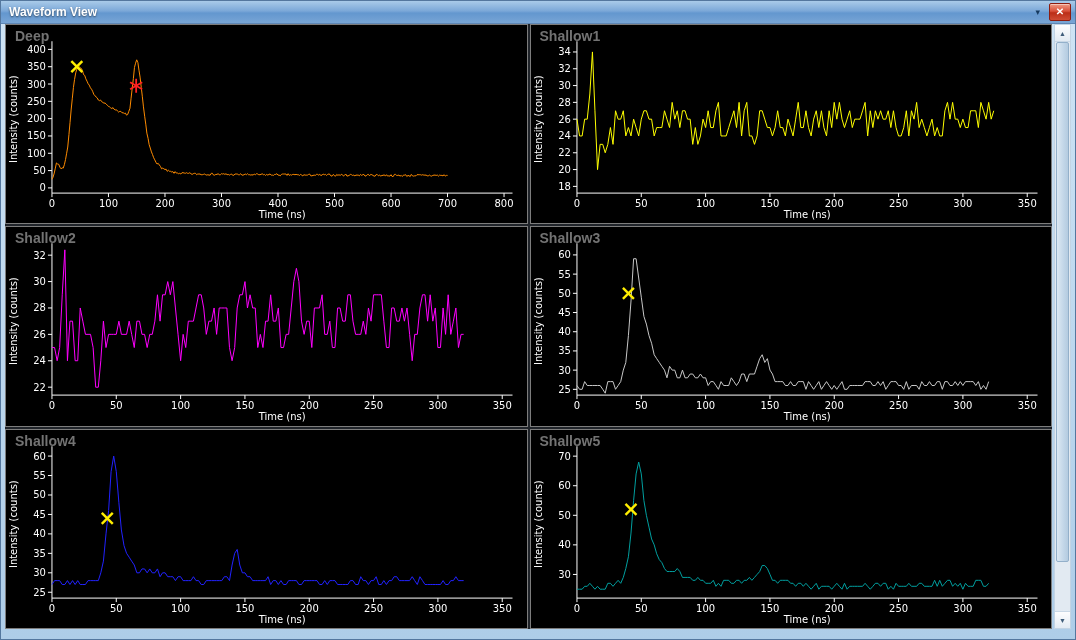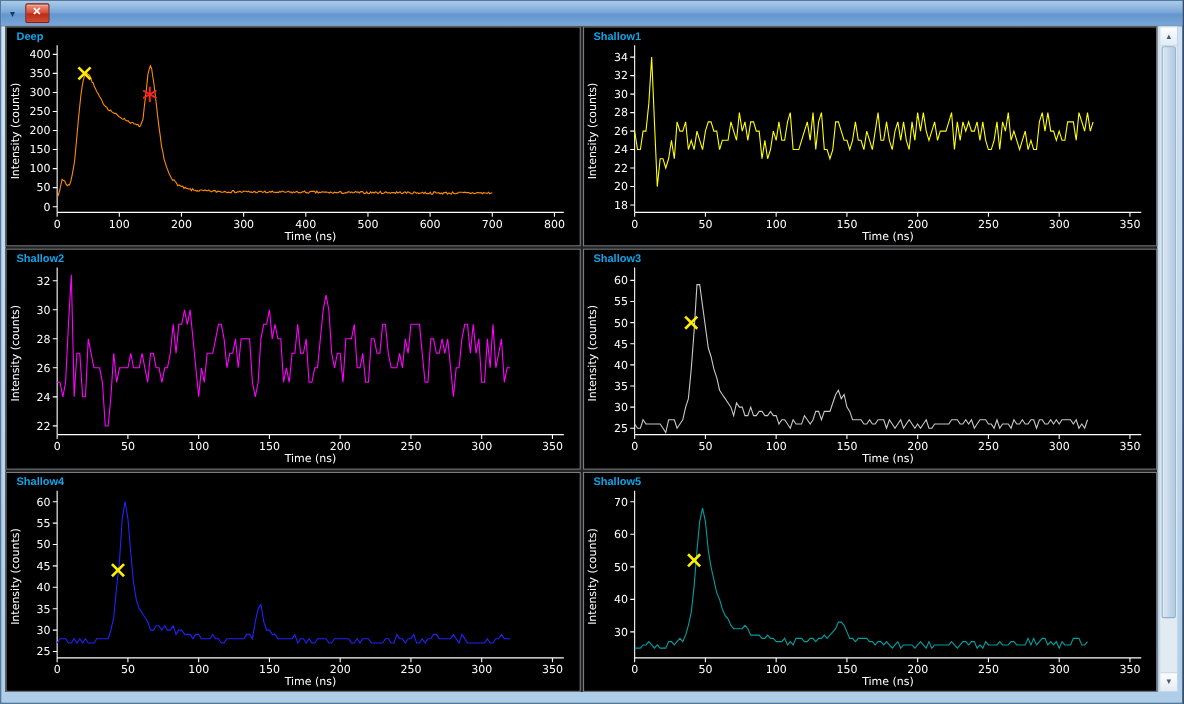--- a/index.html
+++ b/index.html
@@ -5,34 +5,35 @@
   html,body{margin:0;padding:0;}
   body{width:1076px;height:640px;overflow:hidden;font-family:"Liberation Sans",sans-serif;background:#000;}
   .window{position:relative;width:1076px;height:640px;background:linear-gradient(180deg,#cfe4f5,#aecde8);border:1px solid #54779e;box-sizing:border-box;}
   .titlebar{position:absolute;top:0;left:0;right:0;height:22px;background:linear-gradient(180deg,#a9cbe9 0%,#7ca8d8 45%,#6397cf 55%,#78a5d5 100%);display:flex;align-items:center;padding:0 4px 0 8px;border-bottom:1px solid #5e86b4;}
   .title{color:#ffffff;font-size:12px;font-weight:bold;text-shadow:0 1px 2px rgba(0,0,0,.55);flex:1;white-space:nowrap;}
   .caret{color:#15395f;font-size:9px;margin-right:9px;cursor:default;line-height:1;}
   .close-btn{width:20px;height:16px;background:linear-gradient(180deg,#f09a84,#d8503a 45%,#bb2d17 55%,#cf4b33);border:1px solid #8c1c10;border-radius:2px;color:#fff;font-size:10px;font-weight:bold;display:flex;align-items:center;justify-content:center;box-shadow:inset 0 1px 0 rgba(255,255,255,.45);line-height:1;}
   .body{position:absolute;top:23px;left:4px;right:4px;bottom:10px;display:flex;}
   .grid{flex:1;display:grid;grid-template-columns:1fr 1fr;grid-template-rows:1fr 1fr 1fr;gap:2px;background:#20242a;min-width:0;}
   .panel{position:relative;background:#000;border:1px solid #7d7d7d;overflow:hidden;}
-  .panel-title{position:absolute;top:3px;left:9px;color:#0ea5e9;font-size:10px;font-weight:bold;z-index:2;}
+  .panel-title{position:absolute;top:3px;left:9px;color:#737373;font-size:14px;font-weight:bold;z-index:2;}
   svg.chart{position:absolute;left:0;top:0;width:100%;height:100%;display:block;}
   svg text{font-family:"DejaVu Sans","Liberation Sans",sans-serif;}
   .vscroll{width:17px;margin-left:2px;background:#e9f0f7;border:1px solid #c3d4e4;display:flex;flex-direction:column;box-sizing:border-box;}
   .scroll-arrow{height:16px;display:flex;align-items:center;justify-content:center;font-size:7px;color:#3f5d7a;background:linear-gradient(180deg,#fdfdfe,#e3ebf3);border-bottom:1px solid #c9d8e6;line-height:1;}
   .scroll-arrow.down{border-bottom:none;border-top:1px solid #c9d8e6;}
   .scroll-track{flex:1;position:relative;background:#e2eaf2;}
   .scroll-thumb{position:absolute;top:0;left:1px;right:1px;height:91%;background:linear-gradient(90deg,#dde9f3,#c2d6e8 60%,#b4cbe0);border:1px solid #93b0ca;border-radius:2px;}
 </style>
 </head>
 <body>
 
 <div class="window">
   <div class="titlebar">
+    <span class="title">Waveform View</span>
     <span class="caret">▾</span>
     <span class="close-btn">
         <span>✕</span>
       </span>
   </div>
   <div class="body">
     <div class="grid">
       <div class="panel">
         <div class="panel-title">Deep</div>
         <svg class="chart" viewBox="0 0 521 198">

